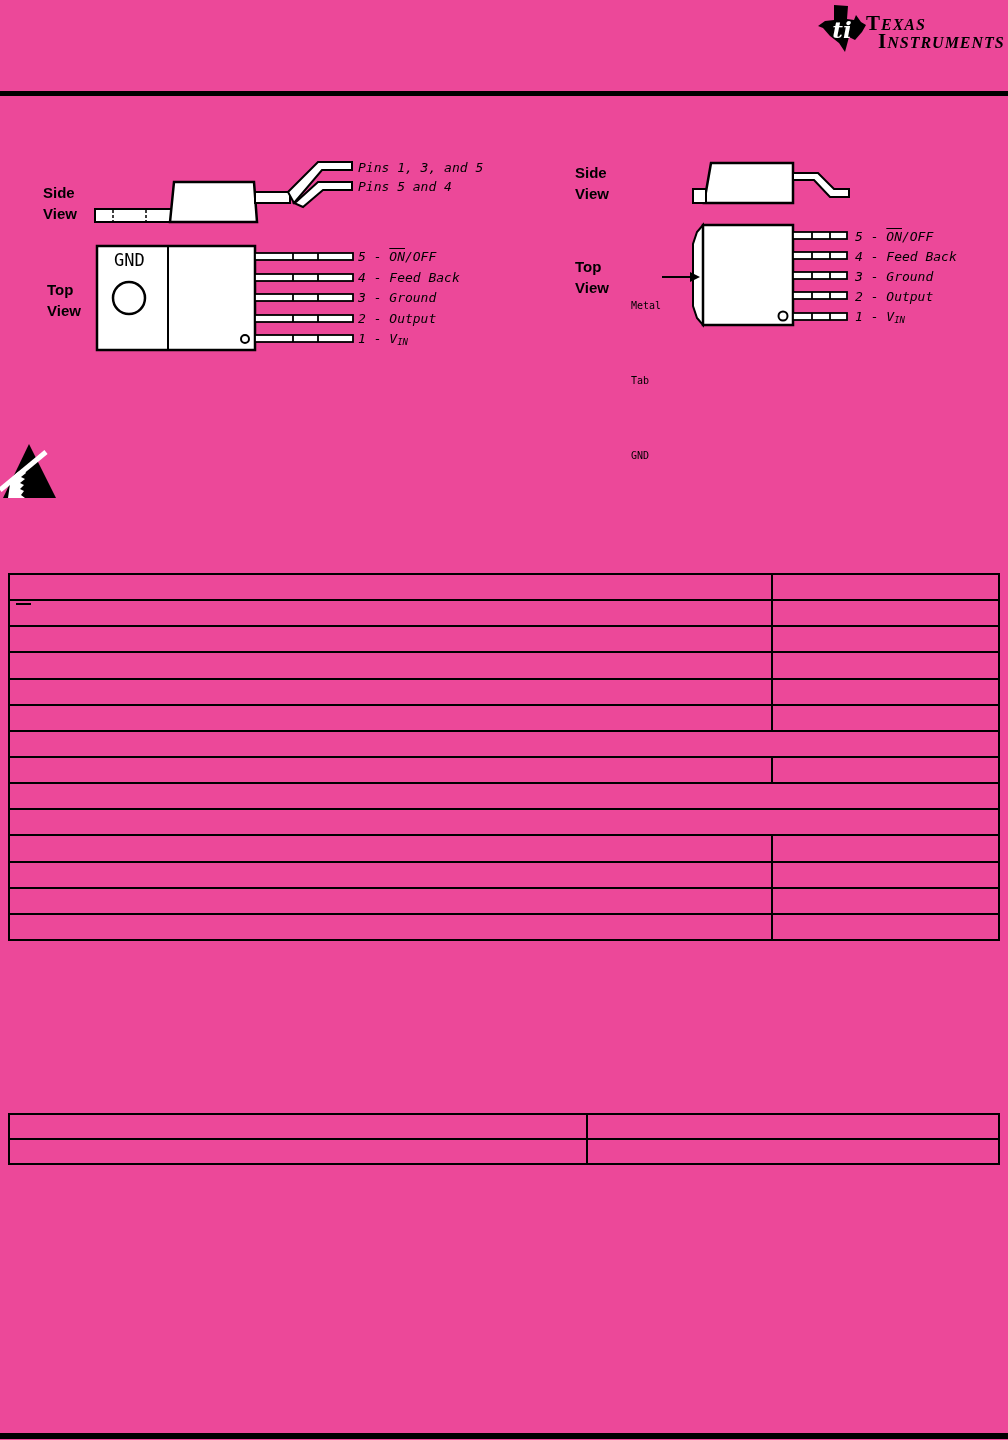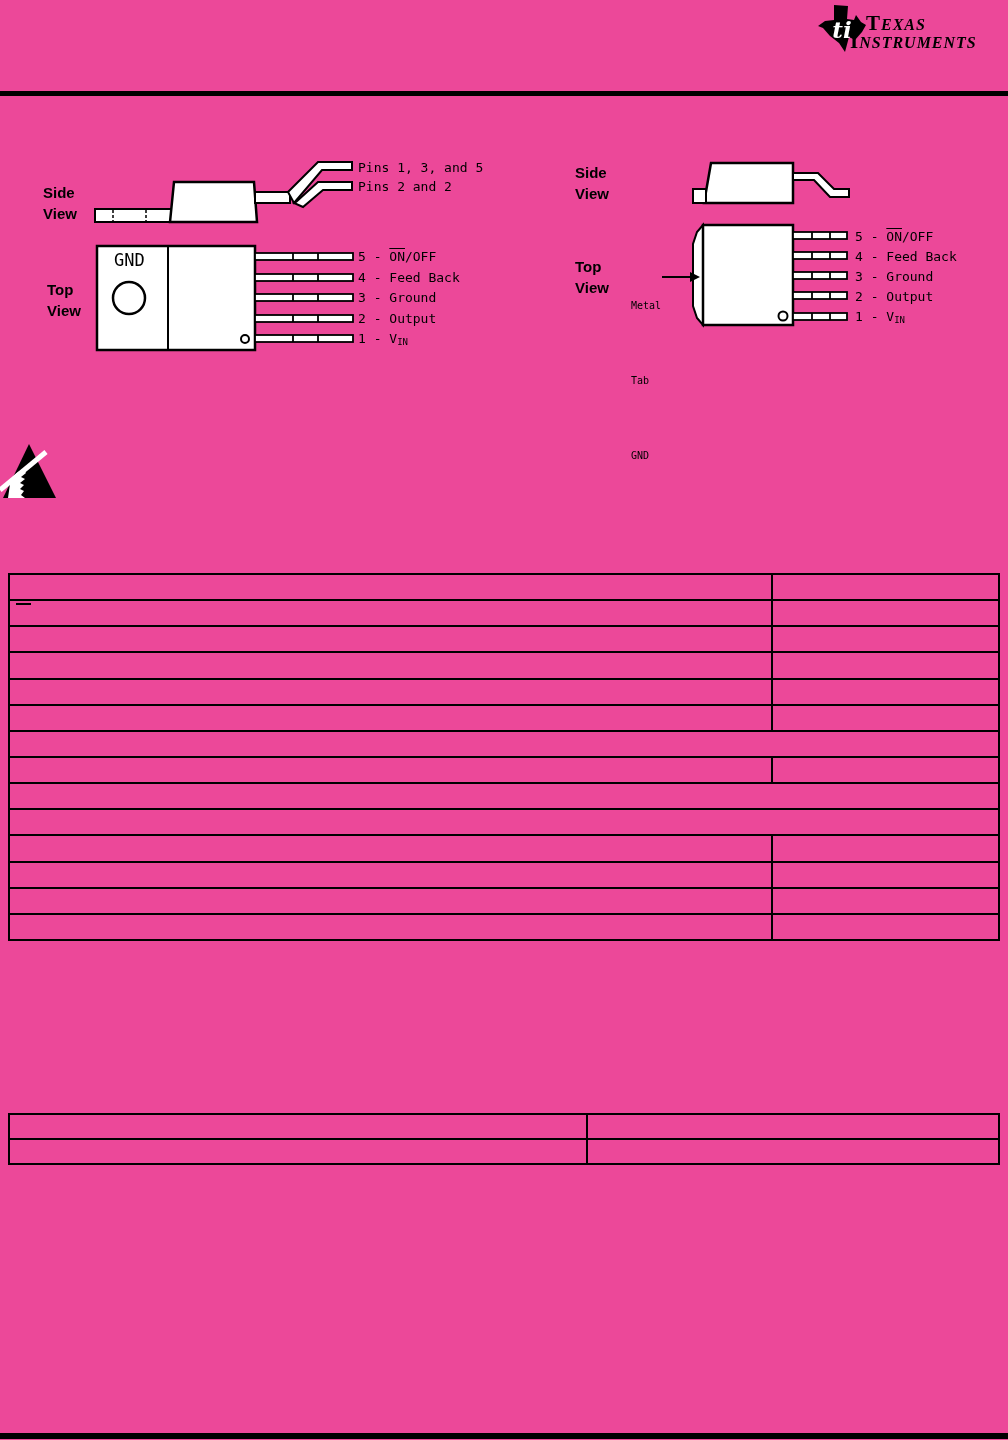--- a/index.html
+++ b/index.html
@@ -8,21 +8,21 @@
   .abs{position:absolute;}
   .rule{position:absolute;left:0;width:1008px;background:#000;}
   
   .brand-line{font-family:"Liberation Serif",serif;font-weight:bold;color:#000;
               letter-spacing:1px;white-space:pre;line-height:1;}
   .brand-ini{font-size:21px;}
   .brand-rest{font-size:16px;font-style:italic;}
   
   .view-label{font-family:"Liberation Sans",sans-serif;font-weight:bold;font-size:15px;
               line-height:21px;color:#000;}
-  .pin-label{font-size:13px;line-height:15px;white-space:pre;}
+  .pin-label{font-size:13px;line-height:15px;white-space:pre;font-style:italic;}
   .pin-label span{white-space:pre;}
   .ovl{text-decoration:overline;}
   .subsc{font-size:9px;vertical-align:-2px;text-align:right;}
   .gnd-text{font-size:17px;line-height:17px;}
   .metaltab{font-size:10px;line-height:25px;white-space:pre;}
   
   .t1{position:absolute;left:8px;top:573px;width:992px;height:368px;border:2px solid #000;
       box-sizing:border-box;display:flex;flex-direction:column;}
   .t2{position:absolute;left:8px;top:1113px;width:992px;height:52px;border:2px solid #000;
       box-sizing:border-box;display:flex;flex-direction:column;}
@@ -37,21 +37,21 @@
 <body>
 
 <div class="page">
 
   <div class="abs" style="left:818px;top:4px;width:190px;height:50px">
     <svg width="48" height="48" style="position:absolute;left:0;top:1px" viewBox="0 0 48 48">
       <path d="M16,0 L30,1 L29,14 L36,15 L38,10 L43,17 L48,20 L44,27 L37,35 L31,32 L27,47 L21,38 L12,31 L5,23 L0,21 L7,16 L16,15 Z" fill="#000"></path>
       <text x="24" y="33" text-anchor="middle" fill="#fff" style="font-family:'DejaVu Serif',serif;font-style:italic;font-weight:bold;font-size:23px">ti</text>
     </svg>
     <div class="abs brand-line" style="left:48px;top:9px"><span class="brand-ini">T</span><span class="brand-rest">EXAS</span></div>
-    <div class="abs brand-line" style="left:32px;top:27px"><span class="brand-ini">I</span><span class="brand-rest">NSTRUMENTS</span></div>
+    <div class="abs brand-line" style="left:60px;top:27px"><span class="brand-ini">I</span><span class="brand-rest">NSTRUMENTS</span></div>
   </div>
 
   <div class="rule" style="top:91px;height:5px"></div>
 
   <svg class="abs" style="left:0;top:0" width="1008" height="520" viewBox="0 0 1008 520">
 
     <g stroke="#000" fill="none">
       <rect x="95" y="209" width="77" height="13" stroke-width="2" fill="#fff"></rect>
       <line x1="113" y1="210" x2="113" y2="221" stroke-width="1.5" stroke-dasharray="3,2"></line>
       <line x1="146" y1="210" x2="146" y2="221" stroke-width="1.5" stroke-dasharray="3,2"></line>
@@ -129,21 +129,21 @@
 
   <div class="abs view-label" style="left:43px;top:182px">
     <div>Side</div>
     <div>View</div>
   </div>
   <div class="abs view-label" style="left:47px;top:279px">
     <div>Top</div>
     <div>View</div>
   </div>
   <div class="abs pin-label" style="left:358px;top:160px">Pins 1, 3, and 5</div>
-  <div class="abs pin-label" style="left:358px;top:179px">Pins 2 and 2</div>
+  <div class="abs pin-label" style="left:358px;top:179px">Pins 5 and 4</div>
   <div class="abs gnd-text" style="left:114px;top:252px">GND</div>
 
   <div class="abs pin-label" style="left:358px;top:249px"><span>5 - </span><span class="ovl">ON</span><span>/OFF</span></div>
   <div class="abs pin-label" style="left:358px;top:270px"><span>4 - Feed Back</span></div>
   <div class="abs pin-label" style="left:358px;top:290px"><span>3 - Ground</span></div>
   <div class="abs pin-label" style="left:358px;top:311px"><span>2 - Output</span></div>
   <div class="abs pin-label" style="left:358px;top:331px"><span>1 - V</span><span class="subsc">IN</span></div>
 
   <div class="abs view-label" style="left:575px;top:162px">
     <div>Side</div>

